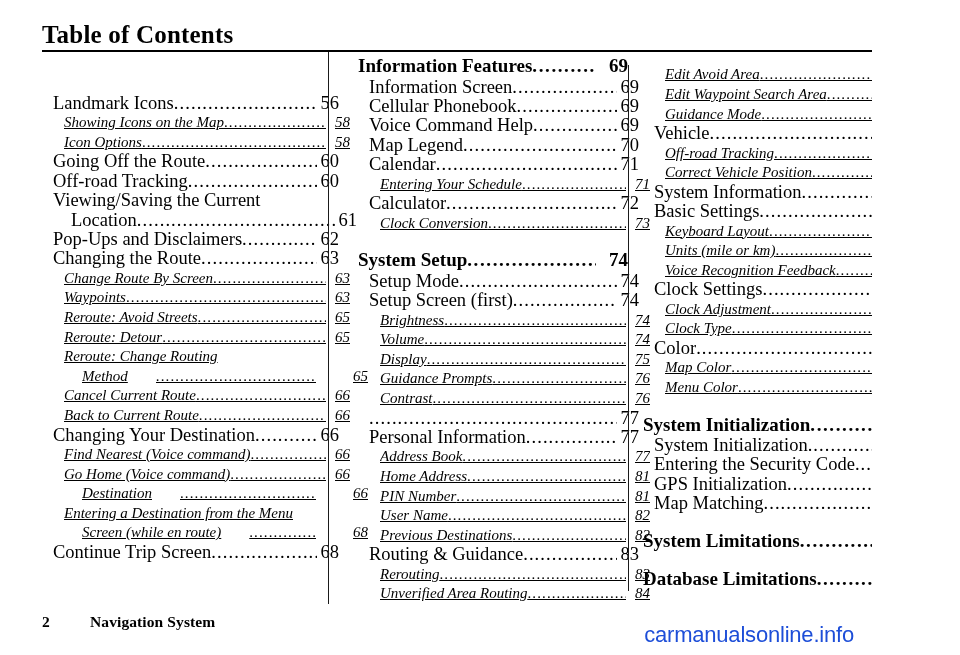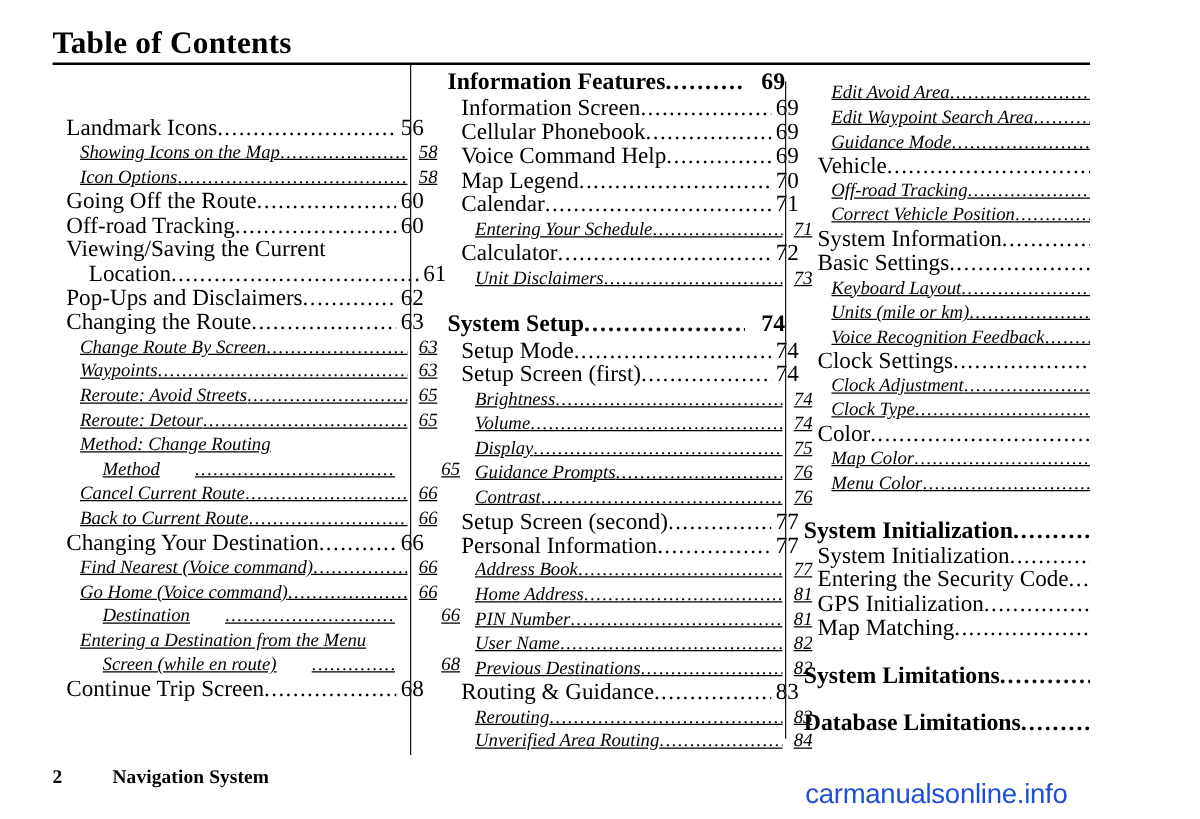--- a/index.html
+++ b/index.html
@@ -209,21 +209,21 @@
           <span class="txt">Reroute: Avoid Streets</span>
           <span class="dots">.......................................................................................................</span>
           <span class="pg">65</span>
         </div>
         <div class="toc-entry lvl-2">
           <span class="txt">Reroute: Detour</span>
           <span class="dots">.......................................................................................................</span>
           <span class="pg">65</span>
         </div>
         <div class="toc-entry lvl-2 nopage">
-          <span class="txt">Method: Change Routing</span>
+          <span class="txt">Reroute: Change Routing</span>
         </div>
         <div class="toc-entry lvl-2 cont-2">
           <span class="txt">Method</span>
           <span class="dots">.......................................................................................................</span>
           <span class="pg">65</span>
         </div>
         <div class="toc-entry lvl-2">
           <span class="txt">Cancel Current Route</span>
           <span class="dots">.......................................................................................................</span>
           <span class="pg">66</span>
@@ -302,21 +302,21 @@
           <span class="txt">Entering Your Schedule</span>
           <span class="dots">.......................................................................................................</span>
           <span class="pg">71</span>
         </div>
         <div class="toc-entry lvl-1">
           <span class="txt">Calculator</span>
           <span class="dots">.......................................................................................................</span>
           <span class="pg">72</span>
         </div>
         <div class="toc-entry lvl-2">
-          <span class="txt">Unit Disclaimers</span>
+          <span class="txt">Clock Conversion</span>
           <span class="dots">.......................................................................................................</span>
           <span class="pg">73</span>
         </div>
         <div class="spacer-md"></div>
         <div class="toc-entry lvl-chapter">
           <span class="txt">System Setup</span>
           <span class="dots">.......................................................................................................</span>
           <span class="pg">74</span>
         </div>
         <div class="toc-entry lvl-1">
@@ -348,21 +348,20 @@
           <span class="txt">Guidance Prompts</span>
           <span class="dots">.......................................................................................................</span>
           <span class="pg">76</span>
         </div>
         <div class="toc-entry lvl-2">
           <span class="txt">Contrast</span>
           <span class="dots">.......................................................................................................</span>
           <span class="pg">76</span>
         </div>
         <div class="toc-entry lvl-1">
-          <span class="txt">Setup Screen (second)</span>
           <span class="dots">.......................................................................................................</span>
           <span class="pg">77</span>
         </div>
         <div class="toc-entry lvl-1">
           <span class="txt">Personal Information</span>
           <span class="dots">.......................................................................................................</span>
           <span class="pg">77</span>
         </div>
         <div class="toc-entry lvl-2">
           <span class="txt">Address Book</span>

